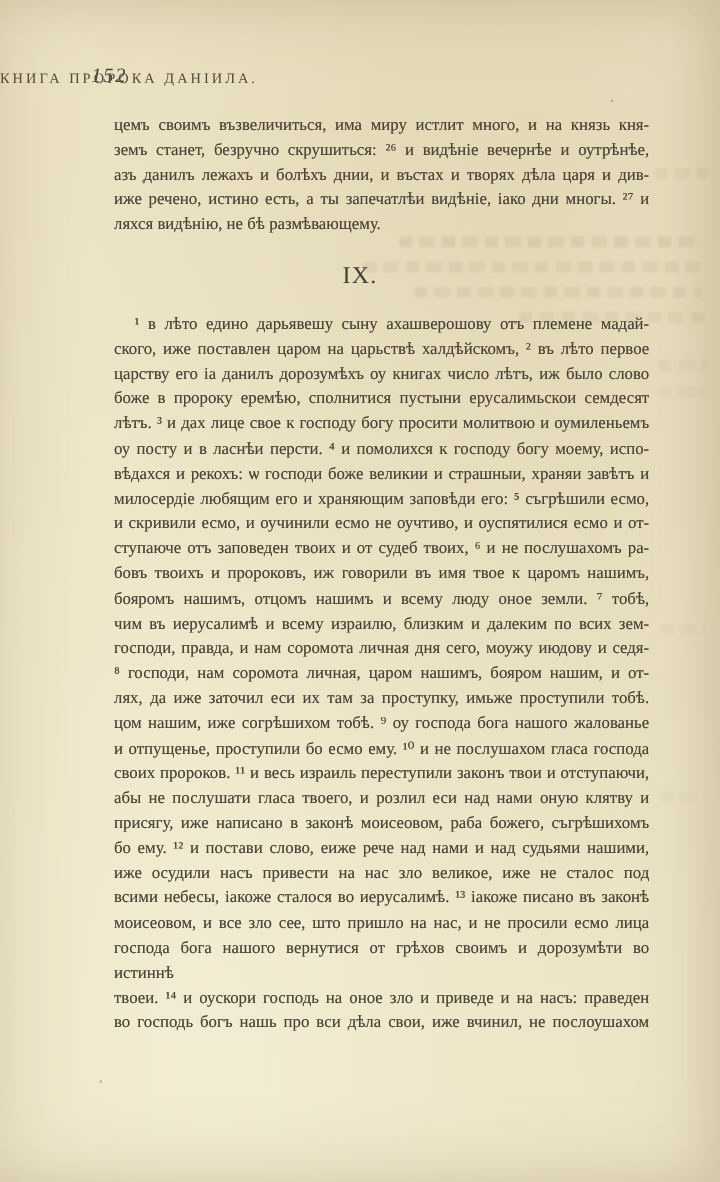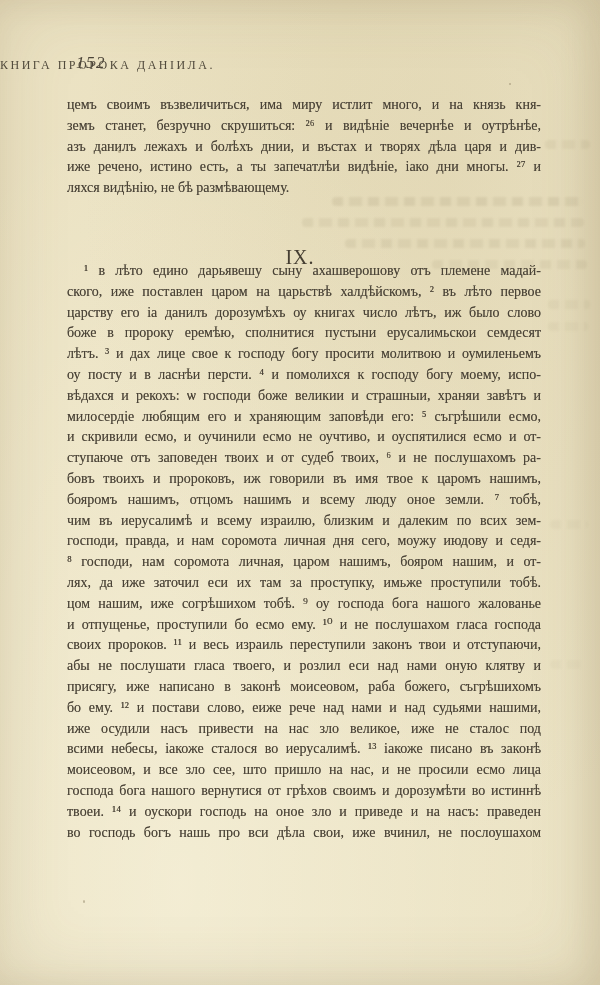--- a/index.html
+++ b/index.html
@@ -22,27 +22,28 @@
   }
   .runhead{
     position:absolute;left:0;top:58px;width:100%;
     font-size:12px;letter-spacing:2.5px;
     color:#514a3c;
   }
   .textblock{position:absolute;left:67px;width:474px;font-size:14px;line-height:20.8px;}
   .para1{top:95px;}
   .chapterhead{
     position:absolute;left:0;top:219px;width:100%;
-    text-align:center;font-size:20px;letter-spacing:1px;color:#453e32;margin-top:27px;
+    text-align:center;font-size:20px;letter-spacing:1px;color:#453e32;
   }
   .para2{top:261px;}
   .line{
     text-align:justify;text-align-last:justify;
     white-space:normal;
     text-shadow:0 0 0.5px rgba(74,67,55,0.55);
+    margin-left:28px;
   }
   .line.last-left{text-align-last:left;}
   .indent-first .line:first-child{text-indent:17px;}
   
   .bleed{
     position:absolute;height:9px;border-radius:4px;
     background:repeating-linear-gradient(90deg,
       rgba(138,124,90,0.30) 0 11px, rgba(138,124,90,0.02) 11px 17px,
       rgba(138,124,90,0.26) 17px 30px, rgba(138,124,90,0.02) 30px 36px);
     filter:blur(1.1px);opacity:0.45;

